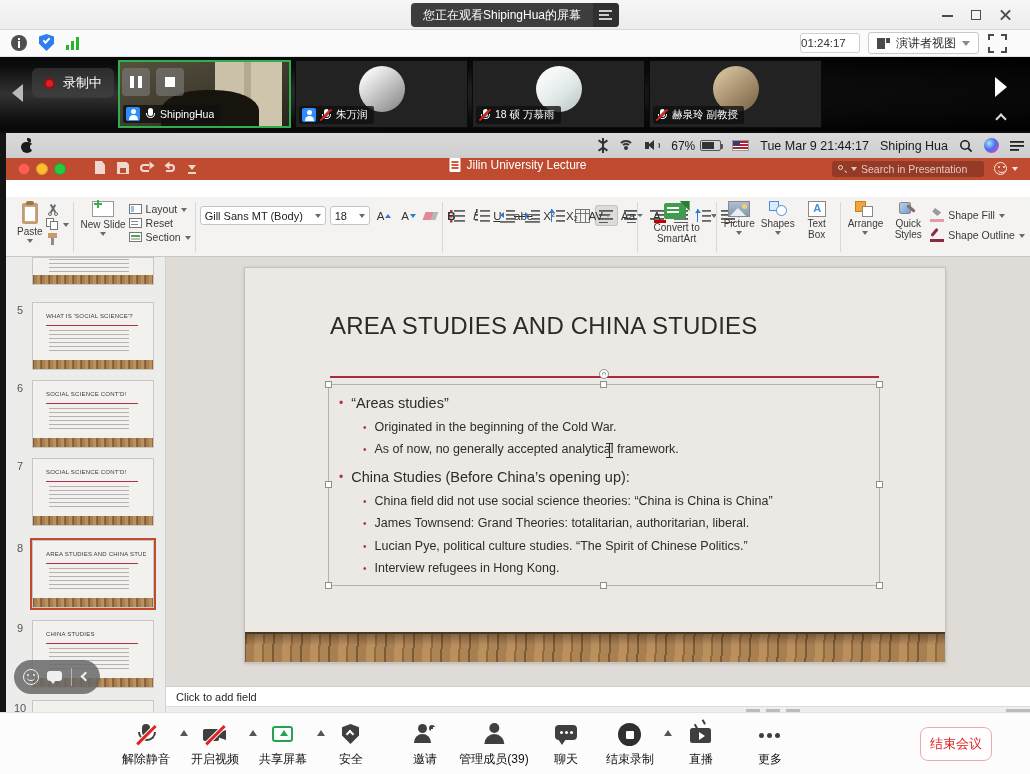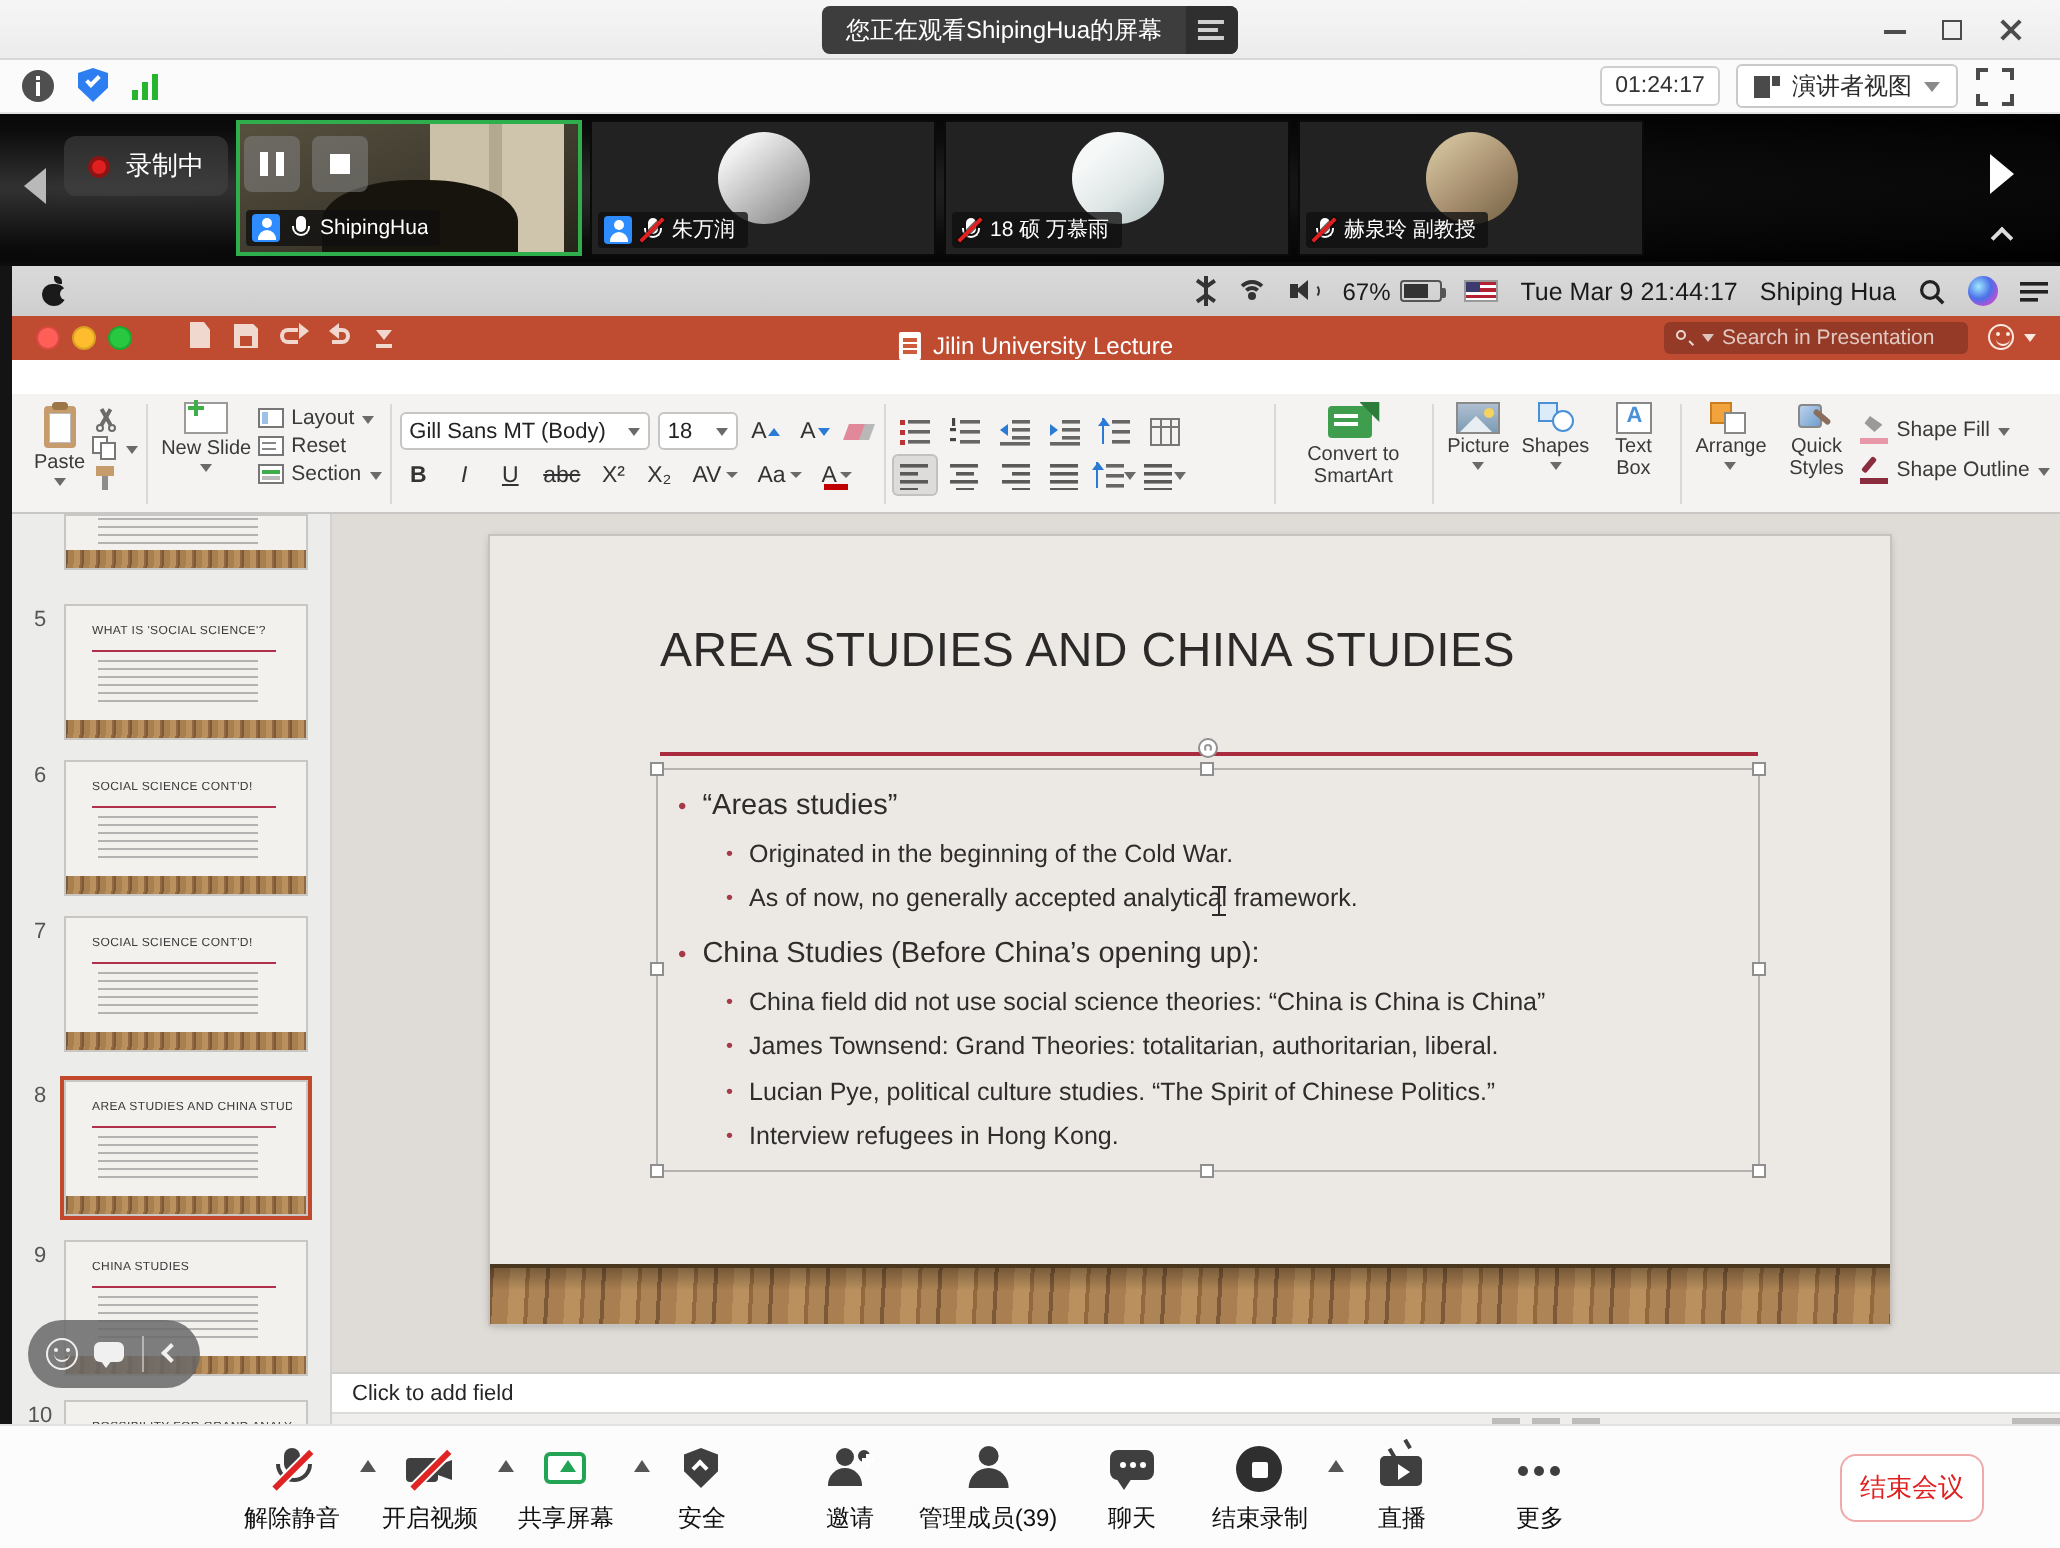--- a/index.html
+++ b/index.html
@@ -24,21 +24,21 @@
   
   .z-infobar{position:absolute;top:30px;left:0;width:1030px;height:27px;background:#fbfbfb;border-bottom:1px solid #e3e3e3}
   .ib-info{left:11px;top:5px;width:16px;height:16px;border-radius:50%;background:#4f4f4f;position:absolute}
   .ib-info i:nth-child(1){top:3px;left:7px;width:2px;height:2px;background:#fff}
   .ib-info i:nth-child(2){top:6px;left:7px;width:2px;height:7px;background:#fff}
   .ib-shield{left:39px;top:4px;width:15px;height:17px;background:#2d7ef0;clip-path:polygon(50% 0,100% 15%,100% 58%,50% 100%,0 58%,0 15%);position:absolute}
   .ib-shield i{top:4px;left:4px;width:7px;height:4px;border-left:2px solid #fff;border-bottom:2px solid #fff;transform:rotate(-45deg)}
   .ib-signal{left:66px;top:6px;width:16px;height:14px;position:absolute}
   .ib-signal i{bottom:0;width:3px;background:#27b42e}
   .ib-signal i:nth-child(1){left:0;height:5px}.ib-signal i:nth-child(2){left:5px;height:9px}.ib-signal i:nth-child(3){left:10px;height:13px}
-  .ib-timer{position:absolute;left:800px;top:3px;width:60px;height:20px;border:1px solid #cfcfcf;border-radius:3px;font-size:11.5px;color:#333;text-align:center;line-height:19px;background:#fff}
+  .ib-timer{position:absolute;left:800px;top:3px;width:60px;height:20px;border:1px solid #cfcfcf;border-radius:3px;font-size:11.5px;color:#333;line-height:19px;background:#fff}
   .ib-view{position:absolute;left:868px;top:2px;height:22px;border:1px solid #c9c9c9;border-radius:3px;background:#fff;display:flex;align-items:center;gap:6px;padding:0 8px}
   .ib-view .vicon{width:13px;height:11px;position:relative}
   .ib-view .vicon i:nth-child(1){top:0;left:0;width:8px;height:11px;background:#4a4a4a}
   .ib-view .vicon i:nth-child(2){top:0;left:9px;width:4px;height:5px;background:#4a4a4a}
   .ib-view .vlabel{font-size:12px;color:#2b2b2b;white-space:nowrap}
   .ib-view .vcaret{width:0;height:0;border-left:4px solid transparent;border-right:4px solid transparent;border-top:5px solid #8a8a8a}
   .ib-fs{position:absolute;left:988px;top:4px;width:19px;height:19px}
   .ib-fs i{width:6px;height:6px;border:2px solid #4a4a4a}
   .ib-fs i:nth-child(1){top:0;left:0;border-right:none;border-bottom:none}
   .ib-fs i:nth-child(2){top:0;right:0;border-left:none;border-bottom:none}
@@ -132,21 +132,21 @@
   .qat .qi{width:13px;height:15px;position:relative;opacity:.92}
   .qi-new i{top:0;left:1px;width:10px;height:13px;background:#f6e4dc;clip-path:polygon(0 0,70% 0,100% 30%,100% 100%,0 100%)}
   .qi-save i:nth-child(1){top:1px;left:0;width:12px;height:12px;background:#f6e4dc;clip-path:polygon(0 0,80% 0,100% 20%,100% 100%,0 100%)}
   .qi-save i:nth-child(2){top:7px;left:3px;width:6px;height:5px;background:#bf4b31}
   .qi-undo i:nth-child(1){top:3px;left:0;width:9px;height:8px;border:2px solid #f6e4dc;border-right:none;border-radius:6px 0 0 6px}
   .qi-undo i:nth-child(2){top:2px;left:8px;width:0;height:0;border-left:4px solid transparent;border-right:4px solid transparent;border-bottom:5px solid #f6e4dc;transform:rotate(90deg)}
   .qi-redo i:nth-child(1){top:3px;left:3px;width:9px;height:8px;border:2px solid #f6e4dc;border-left:none;border-radius:0 6px 6px 0}
   .qi-redo i:nth-child(2){top:2px;left:0;width:0;height:0;border-left:4px solid transparent;border-right:4px solid transparent;border-bottom:5px solid #f6e4dc;transform:rotate(-90deg)}
   .qi-opt i:nth-child(1){top:4px;left:2px;width:0;height:0;border-left:4px solid transparent;border-right:4px solid transparent;border-top:5px solid #f6e4dc}
   .qi-opt i:nth-child(2){top:11px;left:2px;width:8px;height:1.6px;background:#f6e4dc}
-  .ppt-doc-title{position:absolute;left:50%;transform:translateX(-50%);top:0;height:22px;display:flex;align-items:flex-end;gap:6px}
+  .ppt-doc-title{position:absolute;left:50%;transform:translateX(-50%);top:0;height:22px;display:flex;align-items:flex-start;gap:6px}
   .doc-ico{width:11px;height:14px;background:#fff;border-radius:1px;position:relative}
   .doc-ico i{top:3px;left:2px;width:7px;height:2px;background:#cf5b3d;box-shadow:0 3px 0 #cf5b3d,0 6px 0 #cf5b3d}
   .doc-title-txt{color:#fff;font-size:12px;white-space:nowrap}
   .ppt-search{position:absolute;right:46px;top:3px;width:152px;height:16px;background:rgba(0,0,0,.22);border-radius:3px;display:flex;align-items:center;padding:0 6px;gap:4px}
   .ppt-search .mag{width:9px;height:9px;position:relative;flex:0 0 auto}
   .ppt-search .mag i:nth-child(1){top:0;left:0;width:5px;height:5px;border:1.4px solid rgba(255,255,255,.8);border-radius:50%}
   .ppt-search .mag i:nth-child(2){top:6px;left:6px;width:3px;height:1.4px;background:rgba(255,255,255,.8);transform:rotate(45deg)}
   .ppt-search .scaret{width:0;height:0;border-left:3px solid transparent;border-right:3px solid transparent;border-top:4px solid rgba(255,255,255,.7)}
   .ppt-search input{background:transparent;border:none;outline:none;color:rgba(255,255,255,.85);font-size:10.5px;width:110px;font-family:"Liberation Sans",sans-serif}
   .ppt-search input::placeholder{color:rgba(255,255,255,.72)}
@@ -251,21 +251,21 @@
   .ico-arrange i:nth-child(2){top:5px;left:7px;width:11px;height:11px;background:#fff;border:1px solid #888}
   .ico-qstyle{width:20px;height:16px}
   .ico-qstyle i:nth-child(1){top:1px;left:1px;width:12px;height:12px;background:linear-gradient(135deg,#bcd2ea,#6f9fd0);border:1px solid #888;border-radius:2px}
   .ico-qstyle i:nth-child(2){top:6px;left:8px;width:10px;height:3px;background:#8a6d5c;transform:rotate(40deg);border-radius:2px}
   .ico-fill{width:14px;height:14px}
   .ico-fill i:nth-child(1){top:0;left:2px;width:9px;height:8px;background:#9a9a9a;clip-path:polygon(30% 0,100% 55%,55% 100%,0 45%)}
   .ico-fill i:nth-child(2){bottom:0;left:0;width:14px;height:3.4px;background:#e698a8}
   .ico-outline{width:14px;height:14px}
   .ico-outline i:nth-child(1){top:0;left:3px;width:3.4px;height:9px;background:#8b2c3e;transform:rotate(40deg);border-radius:1px}
   .ico-outline i:nth-child(2){bottom:0;left:0;width:14px;height:3.4px;background:#8b2c3e}
-  .rb-two{display:flex;flex-direction:column;gap:3px;padding-top:6px}
+  .rb-two{display:flex;flex-direction:row;gap:3px;padding-top:6px}
   .rb-two .rb-row{font-size:10.5px}
 
   
   .thumbs{position:absolute;top:257px;left:6px;width:160px;height:455px;background:#ececeb;border-right:1px solid #d2d2d2;overflow:hidden}
   .thumb{position:absolute;left:0;width:160px}
   .thumb-num{position:absolute;left:6px;top:2px;font-size:11px;color:#555;width:16px;text-align:center}
   .thumb-slide{position:absolute;left:26px;top:0;width:122px;height:68px;background:#f3f1ee;border:1px solid #c9c7c3;overflow:hidden}
   .thumb.selected .thumb-slide{box-shadow:0 0 0 2px #c2492c}
   .mini-title{position:absolute;left:13px;top:10px;font-size:6px;color:#3a3a3a;letter-spacing:.2px;white-space:nowrap;overflow:hidden;max-width:100px}
   .mini-line{position:absolute;left:13px;top:22px;width:92px;height:1px;background:#b0304b}

